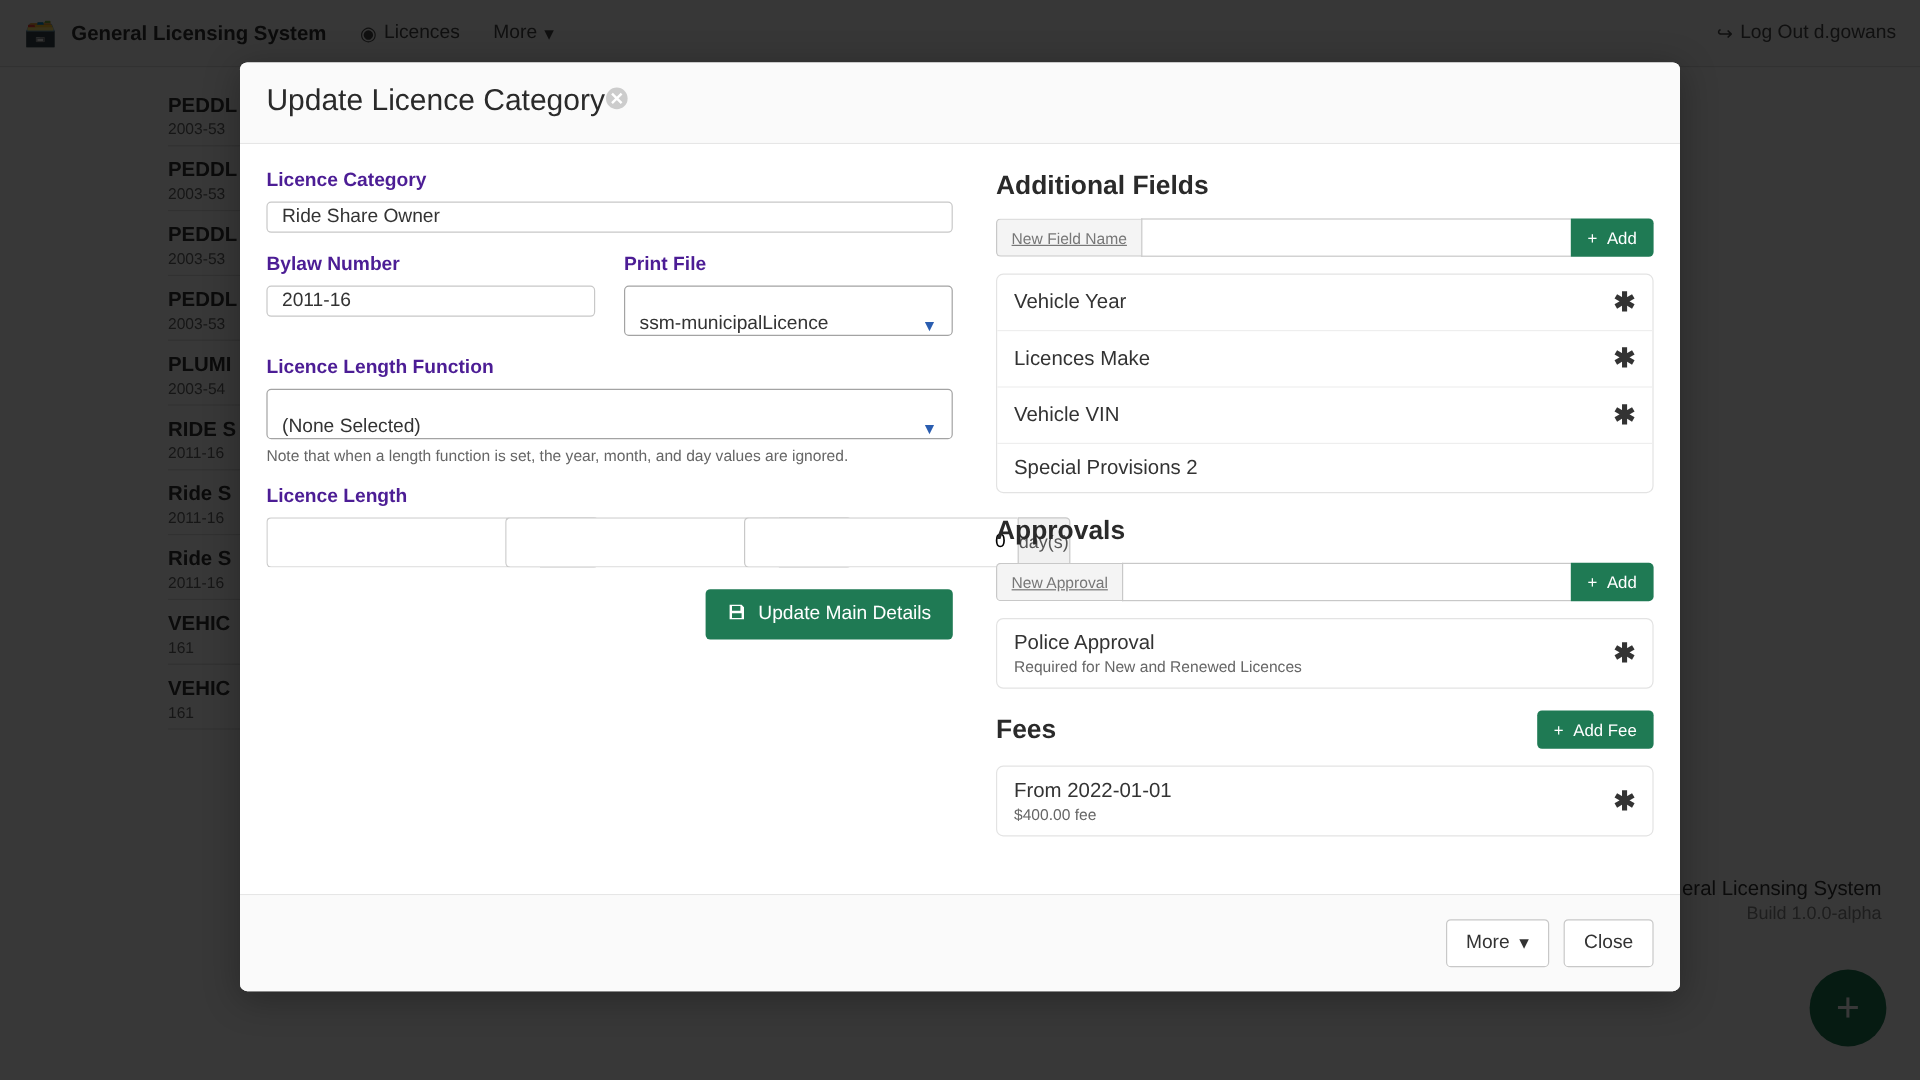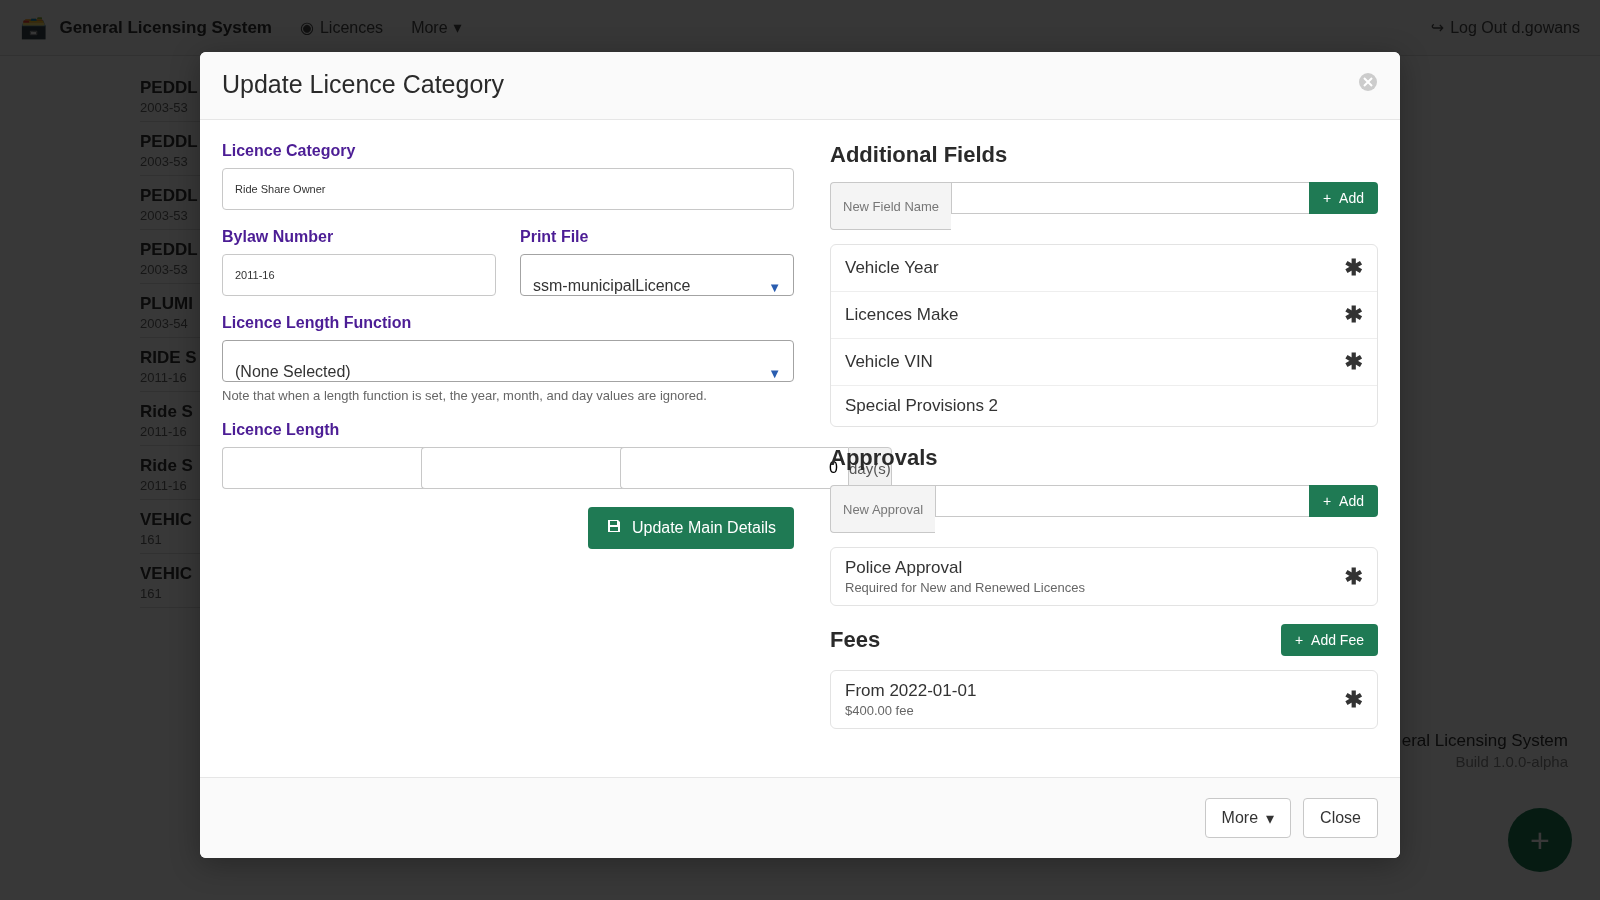--- a/index.html
+++ b/index.html
@@ -40,36 +40,36 @@
 
   
   .modal {
     position: absolute; left: 200px; top: 52px; width: 1200px;
     background: #fff; border-radius: 6px; z-index: 200;
     box-shadow: 0 6px 30px rgba(0,0,0,0.3);
     display: flex; flex-direction: column;
   }
   .modal-header {
     padding: 18px 22px 20px; border-bottom: 1px solid #e6e6e6;
-    display: flex; align-items: center; justify-content: space-between;
+    display: flex; align-items: center; justify-content: flex-start;
     background: #fafafa; border-radius: 6px 6px 0 0;
   }
   .modal-header h2 { font-size: 25px; font-weight: 400; color: #2a2a2a; }
   .close-x { color: #bbb; font-size: 22px; cursor: pointer; }
 
   .modal-body { padding: 22px 22px 30px; display: flex; gap: 36px; }
   .col-l { width: 572px; }
   .col-r { flex: 1; }
 
   .field-label { font-weight: 700; font-size: 16px; color: #4c1d95; margin-bottom: 8px; }
   .section-h { font-weight: 700; font-size: 22px; color: #2a2a2a; margin-bottom: 14px; }
 
   .input {
-    width: 100%; height: 42px; border: 1px solid #c8c8c8; border-radius: 4px;
-    padding: 12px 12px; font-size: 11px; color: #333; background: #fff;
+    width: 100%; height: 26px; border: 1px solid #c8c8c8; border-radius: 4px;
+    padding: 12px 12px; font-size: 16px; color: #333; background: #fff;
   }
   .select {
     width: 100%; height: 42px; border: 1px solid #a3a3a3; border-radius: 4px;
     padding: 0 12px; font-size: 16px; color: #333; background: #fff;
     display: flex; align-items: flex-end; justify-content: space-between;
   }
   .select .chev { color: #2a5db0; font-size: 13px; }
 
   .row { display: flex; gap: 24px; }
   .row > div { flex: 1; }
@@ -94,23 +94,23 @@
     display: inline-flex; align-items: center; gap: 10px; cursor: pointer;
   }
   .btn-secondary {
     background: #fff; border: 1px solid #c8c8c8; border-radius: 4px;
     height: 40px; padding: 0 16px; font-size: 16px; color: #333;
     display: inline-flex; align-items: center; gap: 8px; cursor: pointer;
   }
 
   .addbar { display: flex; margin-bottom: 14px; }
   .addbar .tag {
-    height: 48px; border: 1px solid #c8c8c8; border-right: none; border-radius: 4px 0 0 4px;
+    height: 32px; border: 1px solid #c8c8c8; border-right: none; border-radius: 4px 0 0 4px;
     background: #f4f4f4; color: #777; font-size: 13px; padding: 0 12px;
-    display: flex; align-items: center;
+    display: flex; align-items: center; text-decoration: underline;
   }
   .addbar .fill { flex: 1; height: 32px; border: 1px solid #c8c8c8; border-right: none; }
   .addbar .addbtn {
     height: 32px; background: #1f7a54; color: #fff; border: none;
     border-radius: 0 4px 4px 0; padding: 0 14px; font-size: 14px;
     display: inline-flex; align-items: center; gap: 8px; cursor: pointer;
   }
 
   .card {
     border: 1px solid #e3e3e3; border-radius: 6px; background: #fff;

